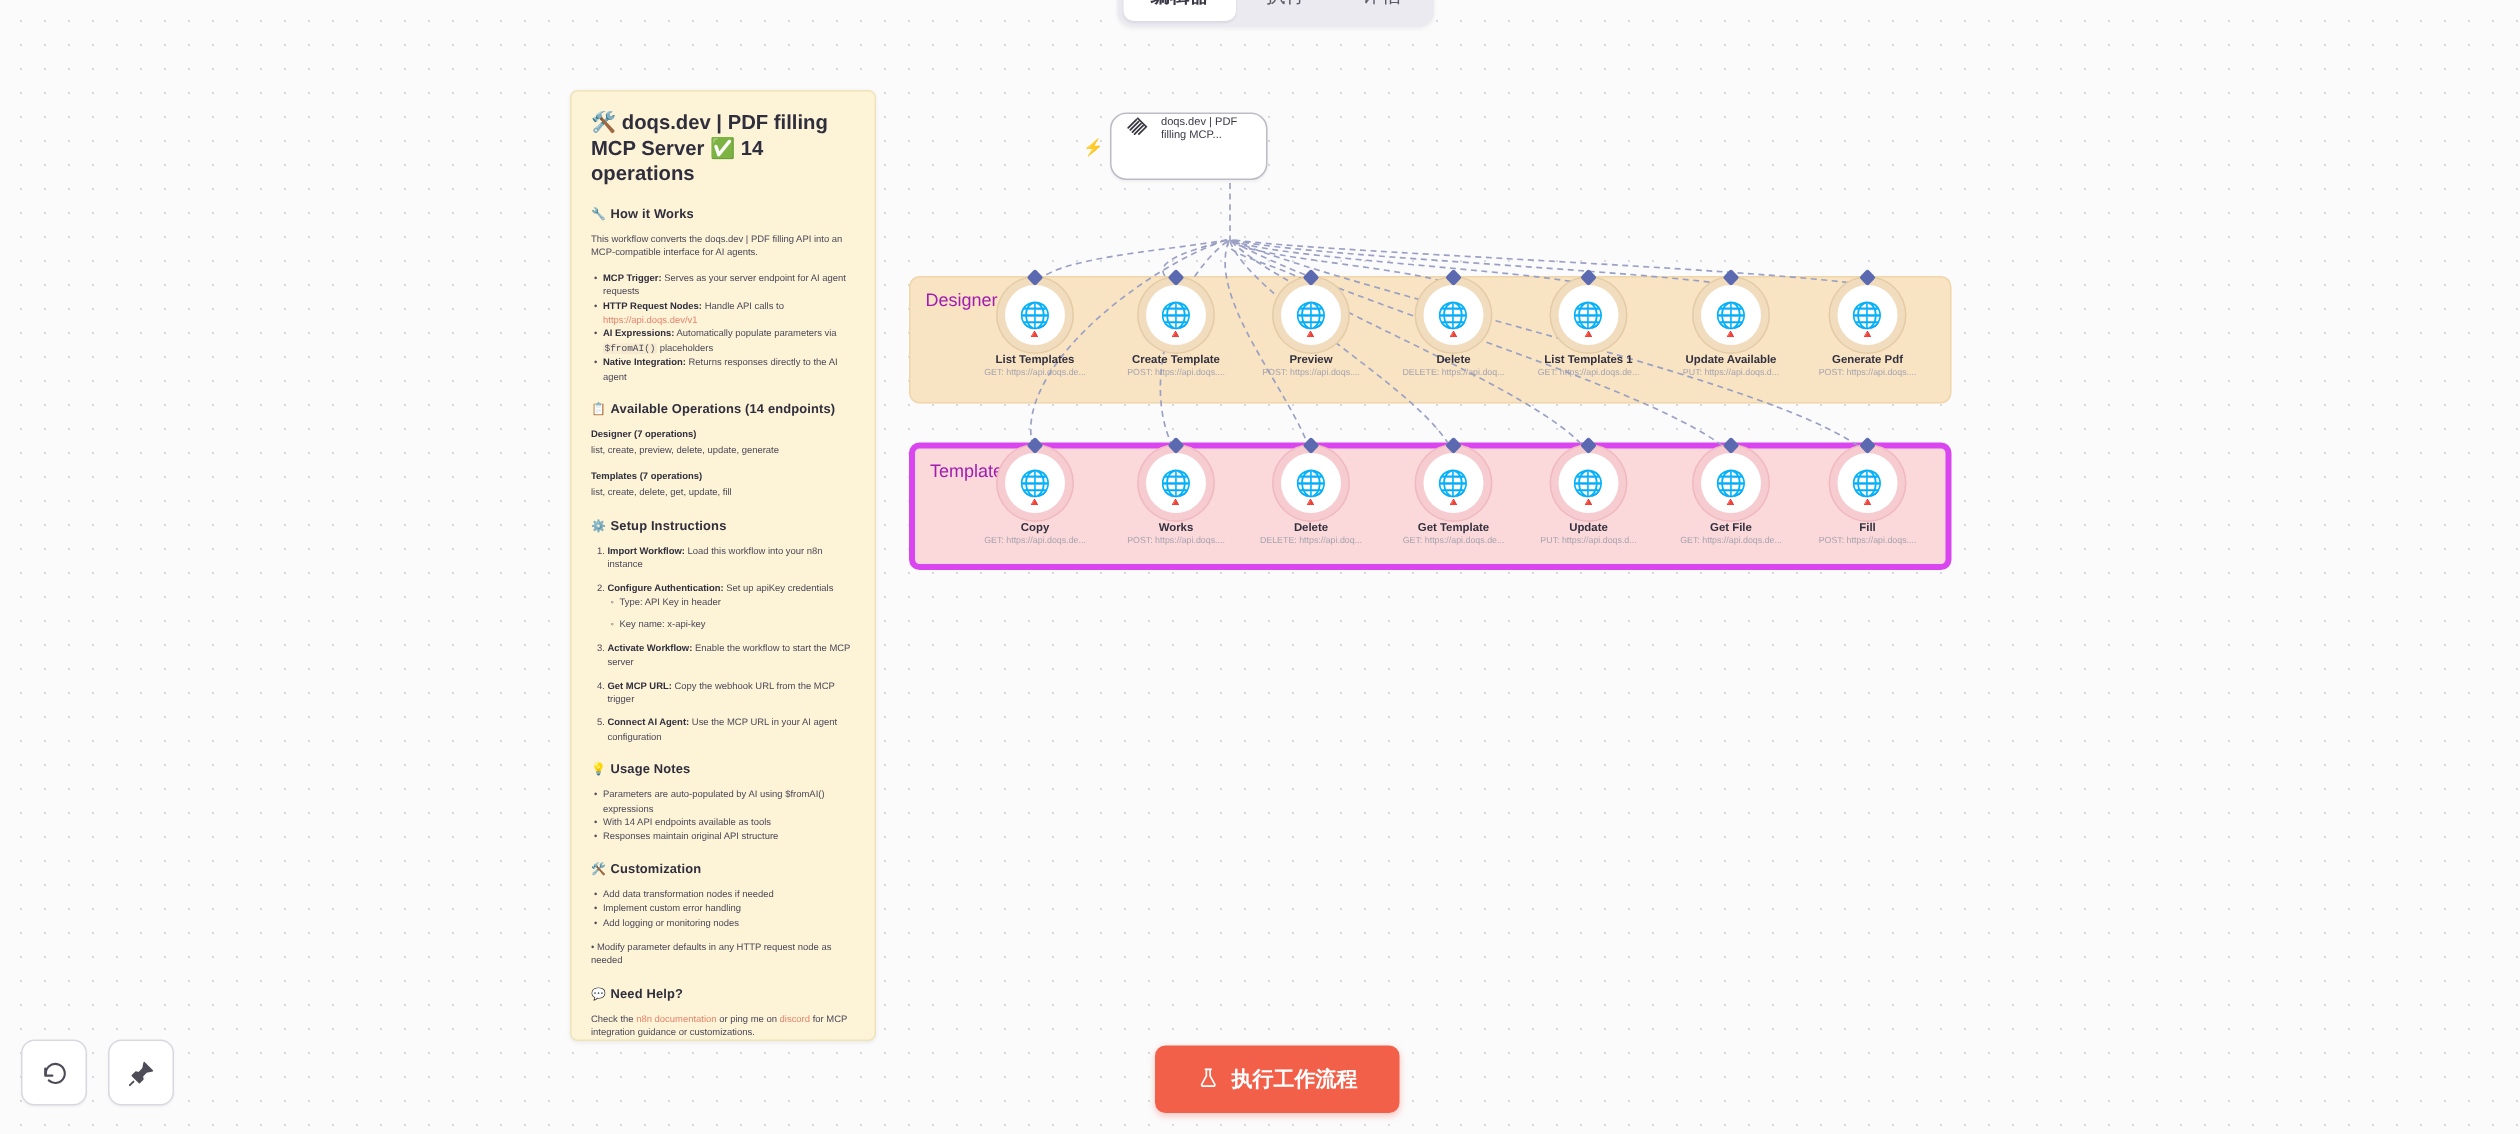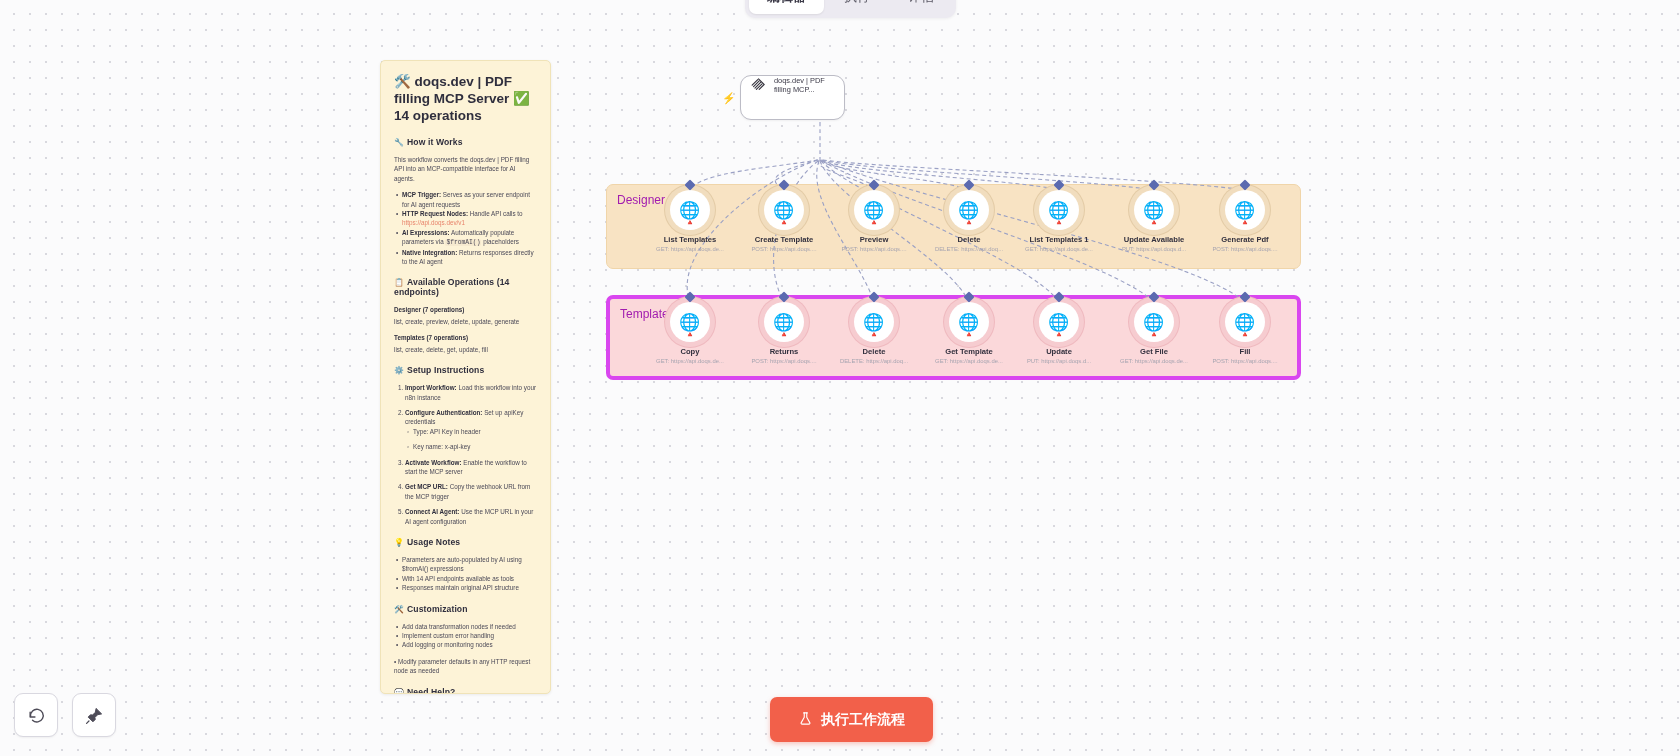--- a/index.html
+++ b/index.html
@@ -27,21 +27,21 @@
     box-shadow:0 1px 3px rgba(0,0,0,.06);
     z-index:40;
   }
   .tab{
     font-size:13px;color:#5c5a66;padding:8px 18px;border-radius:7px;
     white-space:nowrap;
   }
   .tab.active{background:#ffffff;color:#3a3846;font-weight:600;box-shadow:0 1px 2px rgba(0,0,0,.08);}
   
   #sticky{
-    position:absolute;left:380px;top:60px;width:171px;height:634px;
+    position:absolute;left:380px;top:60px;width:204px;height:634px;
     background:#fdf3d7;border:1px solid #f0e3b8;border-radius:5px;
     box-shadow:0 1px 3px rgba(0,0,0,.07);
     padding:12px 13px;box-sizing:border-box;
     color:#3b3a4a;overflow:hidden;
     z-index:20;
   }
   #sticky h1{
     font-size:13.5px;line-height:17px;margin:0 0 13px 0;font-weight:700;color:#2f2e3d;
   }
   .s-head{
@@ -308,21 +308,21 @@
   </div>
   <div class="op-name">Copy</div>
   <div class="op-url">GET: https://api.doqs.de...</div>
 </div>
 <div class="opnode" style="left:740px;top:302px">
   <div class="diamond"></div>
   <div class="circle ring-t">
     <span class="globe">🌐</span>
     <span class="warn">🔺</span>
   </div>
-  <div class="op-name">Returns</div>
+  <div class="op-name">Works</div>
   <div class="op-url">POST: https://api.doqs....</div>
 </div>
 <div class="opnode" style="left:830px;top:302px">
   <div class="diamond"></div>
   <div class="circle ring-t">
     <span class="globe">🌐</span>
     <span class="warn">🔺</span>
   </div>
   <div class="op-name">Delete</div>
   <div class="op-url">DELETE: https://api.doq...</div>

